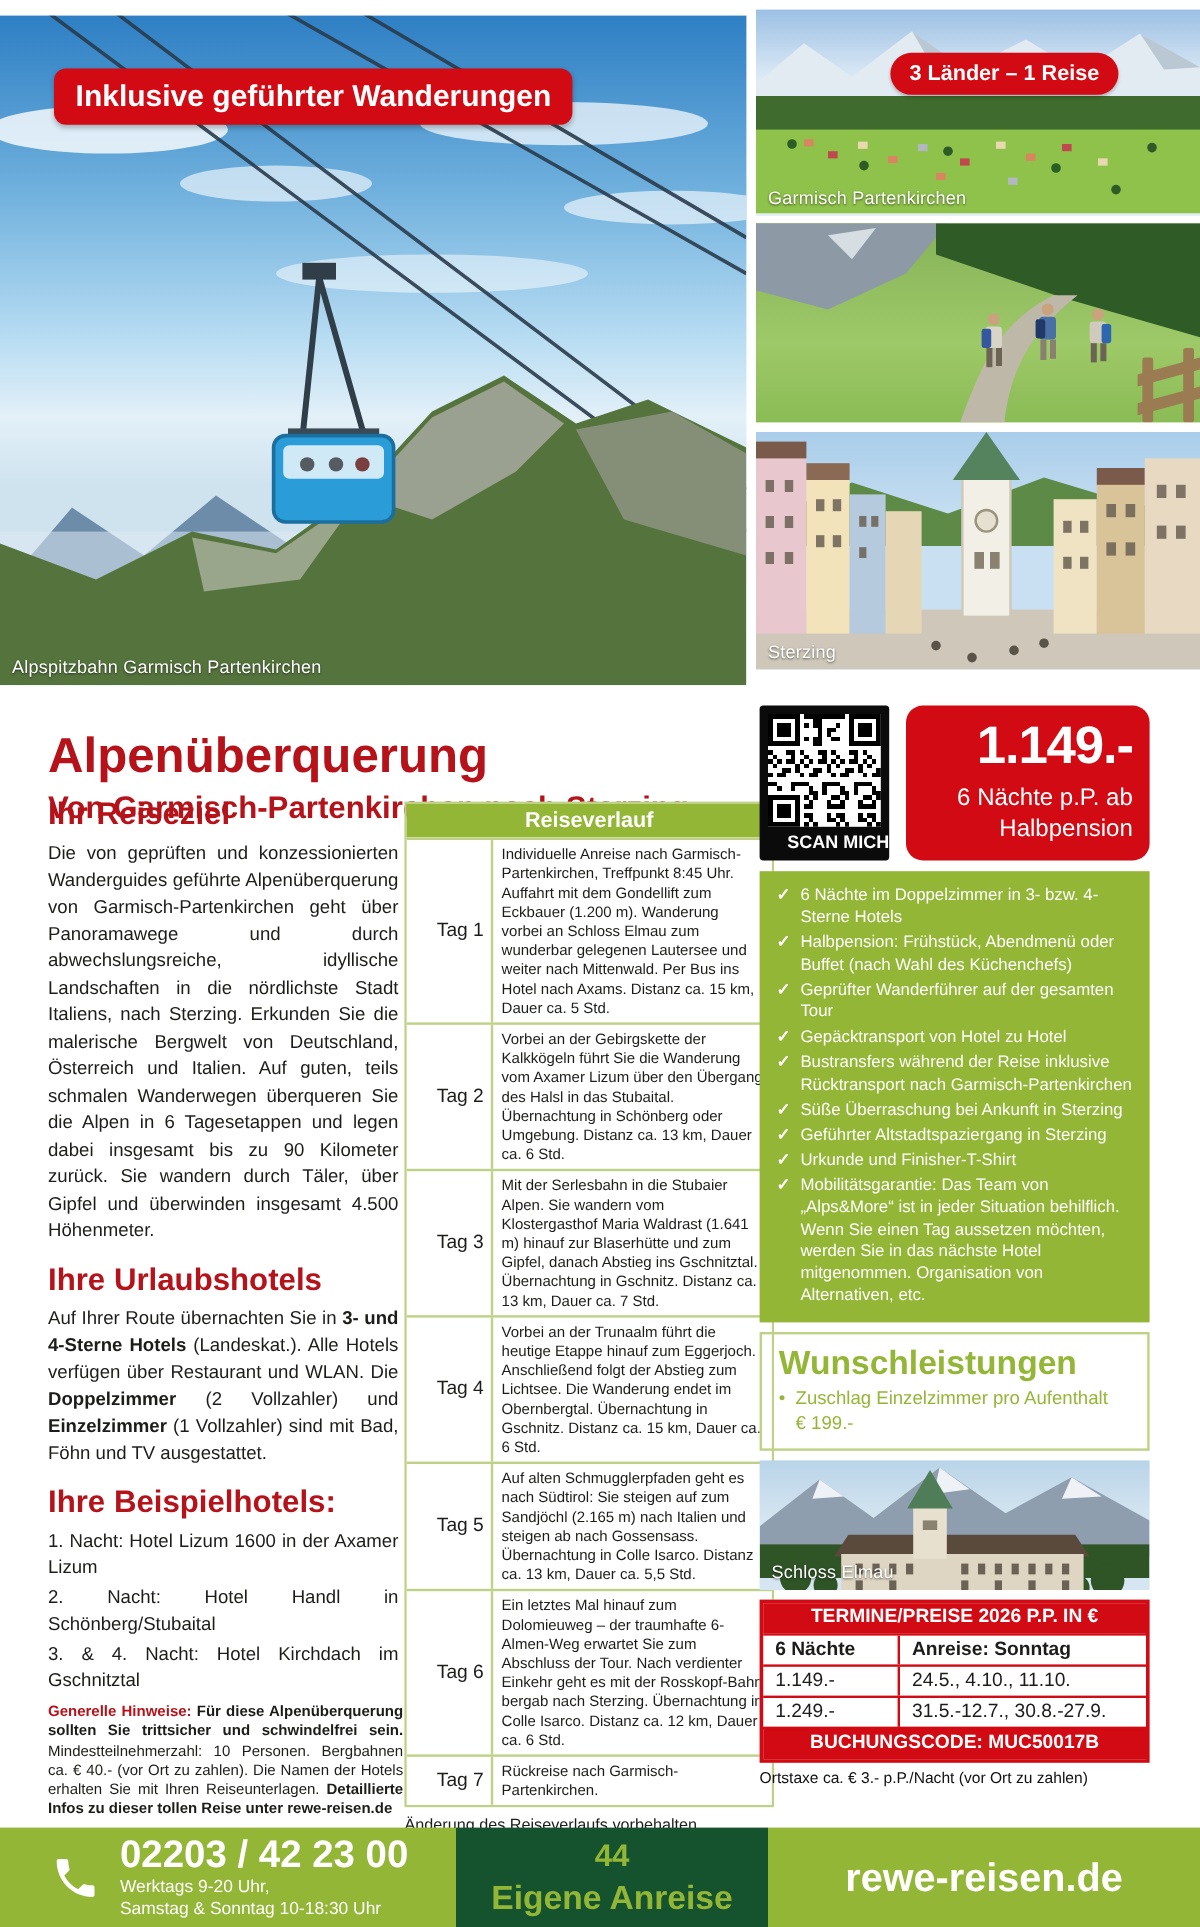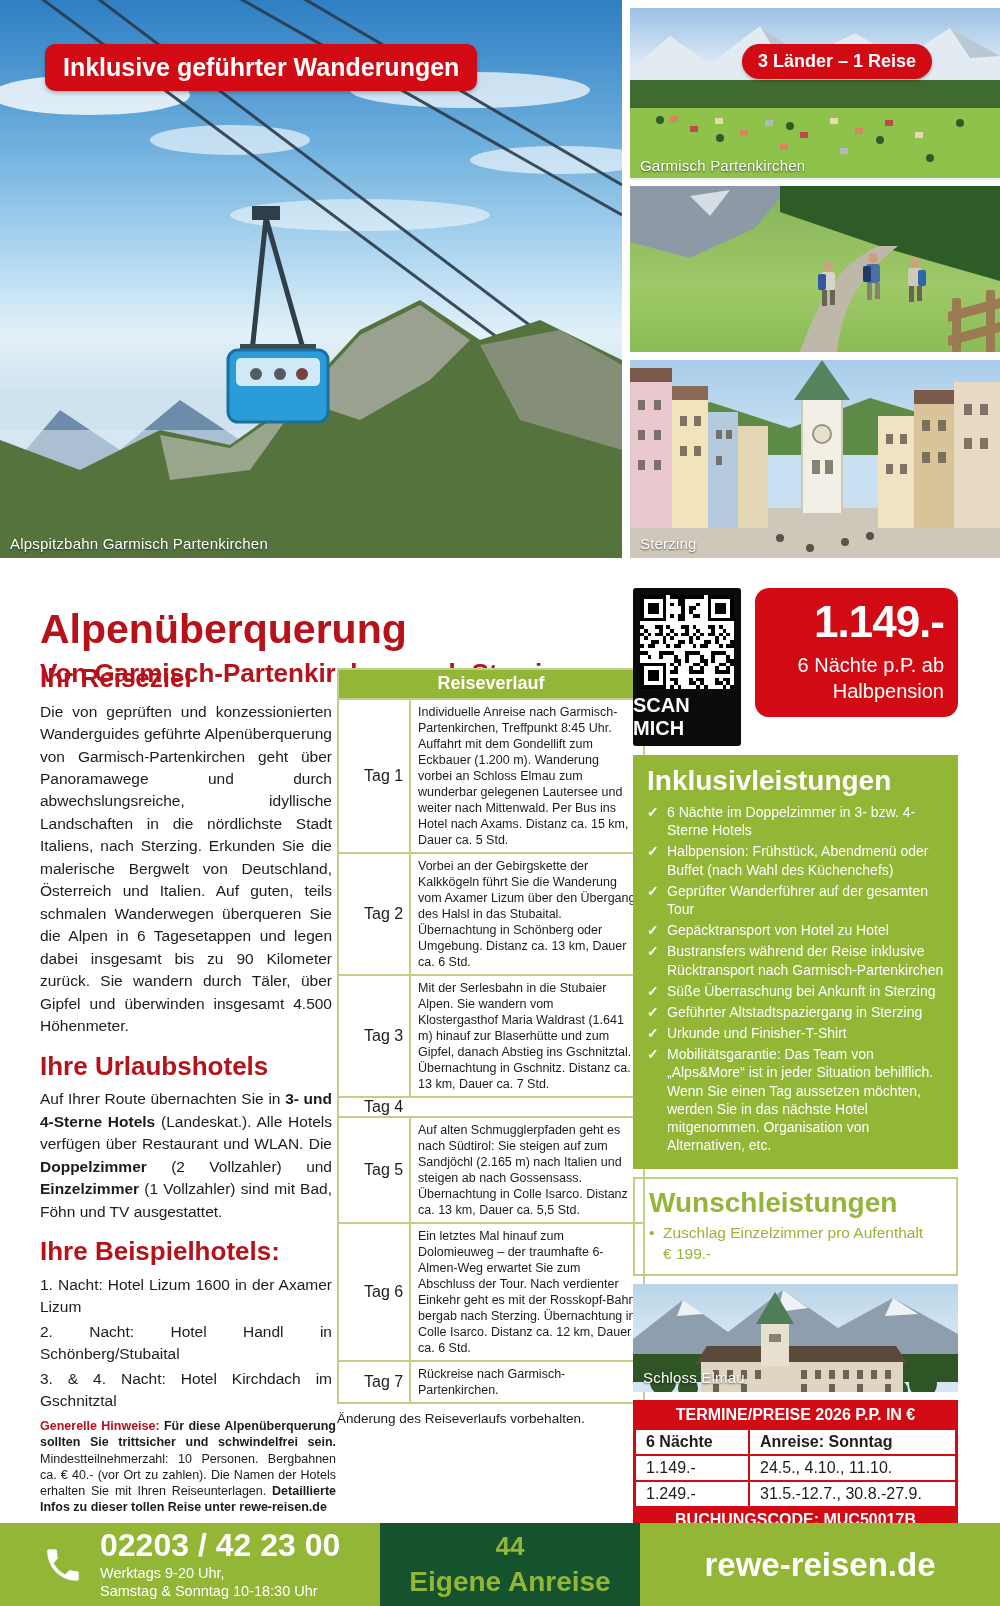--- a/index.html
+++ b/index.html
@@ -6,21 +6,21 @@
     --red:#d10a13; --darkred:#b5121a; --green:#94b637; --greenborder:#bdd286;
     --ink:#1c1c1a;
   }
   html,body{margin:0;padding:0;background:#e9e9e9;}
   .page{position:relative;width:1000px;height:1606px;background:#fff;margin:0 auto;
         font-family:"Liberation Sans", sans-serif;color:var(--ink);overflow:hidden;}
 
   
   .photo{position:absolute;overflow:hidden;}
   .photo svg{position:absolute;left:0;top:0;}
-  .photo-main{left:0;top:0;width:622px;height:558px;
+  .photo-main{left:0;top:13px;width:622px;height:558px;
       background:linear-gradient(180deg,#2e7fc4 0%,#6fb0dd 26%,#b7dcf2 48%,#e3f0f8 60%,#cfe3ef 70%);}
   .photo-garmisch{left:630px;top:8px;width:370px;height:172px;
       background:linear-gradient(180deg,#9cc0e4 0%,#e6f0f8 38%);}
   .photo-hikers{left:630px;top:186px;width:370px;height:166px;
       background:linear-gradient(180deg,#86b259 0%,#9ec968 60%,#8abc55 100%);}
   .photo-sterzing{left:630px;top:360px;width:370px;height:198px;
       background:linear-gradient(180deg,#a9cdea 0%,#c9e0f2 40%);}
   .photo-schloss{position:relative;width:325px;height:108px;margin-top:8px;
       background:linear-gradient(180deg,#b9d4e8 0%,#d5e5f1 45%);}
   .caption{position:absolute;left:10px;bottom:6px;color:#fff;font-size:15px;
@@ -56,21 +56,21 @@
       font-size:16px;color:var(--ink);}
   .it-text{flex:1;border-left:2.5px solid var(--greenborder);padding:4px 7px;
       font-size:12.5px;line-height:1.28;}
   .it-note{font-size:13.5px;margin-top:7px;}
 
   
   .col-right{position:absolute;left:633px;top:588px;width:325px;}
   .qr-row{display:flex;align-items:flex-start;}
   .qr{width:108px;background:#0b0b0b;border-radius:3px;flex:0 0 auto;}
   .qr-inner{margin:7px 7px 4px;width:94px;height:94px;background:#fff;}
-  .qr-label{color:#fff;font-weight:bold;font-size:20px;text-align:left;padding:1px 0 6px;}
+  .qr-label{color:#fff;font-weight:bold;font-size:15px;text-align:right;padding:1px 0 6px;}
   .pricebox{margin-left:14px;flex:1;background:var(--red);border-radius:14px;
       color:#fff;text-align:right;padding:12px 14px 10px;min-height:107px;}
   .price{font-size:44px;font-weight:bold;line-height:1;letter-spacing:-1px;}
   .price-sub{font-size:20px;line-height:1.3;margin-top:8px;}
 
   .inklusiv{margin-top:9px;background:var(--green);color:#fff;padding:10px 14px 12px;}
   .inklusiv h3{margin:0 0 6px;font-size:28px;font-weight:bold;}
   ul.checks{list-style:none;margin:0;padding:0;font-size:14px;line-height:1.3;}
   ul.checks li{display:flex;margin:0 0 3px;}
   ul.checks .chk{flex:0 0 20px;font-weight:bold;}
@@ -308,20 +308,21 @@
           <div class="it-row">
             <div class="it-day">Tag 2</div>
             <div class="it-text">Vorbei an der Gebirgskette der Kalkkögeln führt Sie die Wanderung vom Axamer Lizum über den Übergang des Halsl in das Stubaital. Übernachtung in Schönberg oder Umgebung. Distanz ca. 13 km, Dauer ca. 6 Std.</div>
           </div>
           <div class="it-row">
             <div class="it-day">Tag 3</div>
             <div class="it-text">Mit der Serlesbahn in die Stubaier Alpen. Sie wandern vom Klostergasthof Maria Waldrast (1.641 m) hinauf zur Blaserhütte und zum Gipfel, danach Abstieg ins Gschnitztal. Übernachtung in Gschnitz. Distanz ca. 13 km, Dauer ca. 7 Std.</div>
           </div>
           <div class="it-row">
             <div class="it-day">Tag 4</div>
+            <div class="it-text">Vorbei an der Trunaalm führt die heutige Etappe hinauf zum Eggerjoch. Anschließend folgt der Abstieg zum Lichtsee. Die Wanderung endet im Obernbergtal. Übernachtung in Gschnitz. Distanz ca. 15 km, Dauer ca. 6 Std.</div>
           </div>
           <div class="it-row">
             <div class="it-day">Tag 5</div>
             <div class="it-text">Auf alten Schmugglerpfaden geht es nach Südtirol: Sie steigen auf zum Sandjöchl (2.165 m) nach Italien und steigen ab nach Gossensass. Übernachtung in Colle Isarco. Distanz ca. 13 km, Dauer ca. 5,5 Std.</div>
           </div>
           <div class="it-row">
             <div class="it-day">Tag 6</div>
             <div class="it-text">Ein letztes Mal hinauf zum Dolomieuweg – der traumhafte 6-Almen-Weg erwartet Sie zum Abschluss der Tour. Nach verdienter Einkehr geht es mit der Rosskopf-Bahn bergab nach Sterzing. Übernachtung in Colle Isarco. Distanz ca. 12 km, Dauer ca. 6 Std.</div>
           </div>
           <div class="it-row">
@@ -514,21 +515,20 @@
       <div class="pricebox">
         <div class="price">1.149.-</div>
         <div class="price-sub">
           <div>6 Nächte p.P. ab</div>
           <div>Halbpension</div>
         </div>
       </div>
     </div>
 
     <div class="inklusiv">
-      <h3>Inklusivleistungen</h3>
       <ul class="checks">
           <li>
             <span class="chk">✓</span>
             <span>6 Nächte im Doppelzimmer in 3- bzw. 4-Sterne Hotels</span>
           </li>
           <li>
             <span class="chk">✓</span>
             <span>Halbpension: Frühstück, Abendmenü oder Buffet (nach Wahl des Küchenchefs)</span>
           </li>
           <li>

